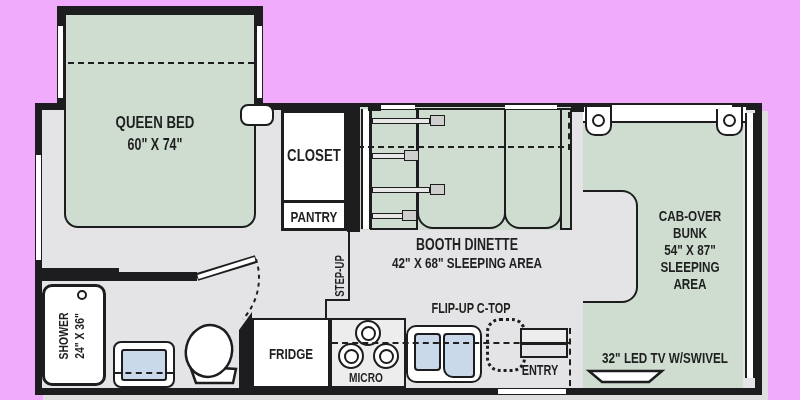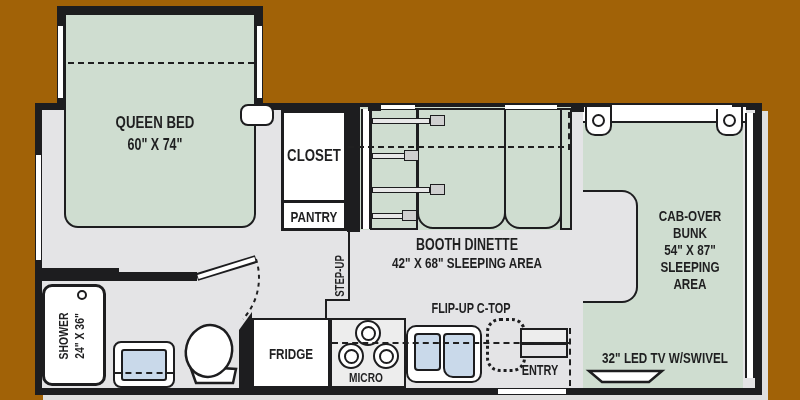--- a/index.html
+++ b/index.html
@@ -1,16 +1,16 @@
 <!DOCTYPE html>
 <html><head>
 <meta charset="utf-8">
 <style>
   html,body{margin:0;padding:0;background:#fff;}
-  .plan{position:relative;width:800px;height:400px;background:#a16207;overflow:hidden;
+  .plan{position:relative;width:800px;height:400px;background:#f0abfc;overflow:hidden;
         font-family:"Liberation Sans",sans-serif;}
   .abs{position:absolute;box-sizing:border-box;}
   .t{font-weight:700;color:#1f1f20;white-space:nowrap;text-align:center;}
   .sq{transform:translate(-50%,-50%) scaleX(.78);}
   .sqr{transform:translate(-50%,-50%) rotate(-90deg) scaleX(.8);}
   .wall{background:#1d1d1f;}
   .win{background:#fff;}
   .green{background:#cfddd0;}
   .bord{border:2px solid #1d1d1f;}
   .burner{border-radius:50%;border:2.5px solid #1d1d1f;background:#fff;}

